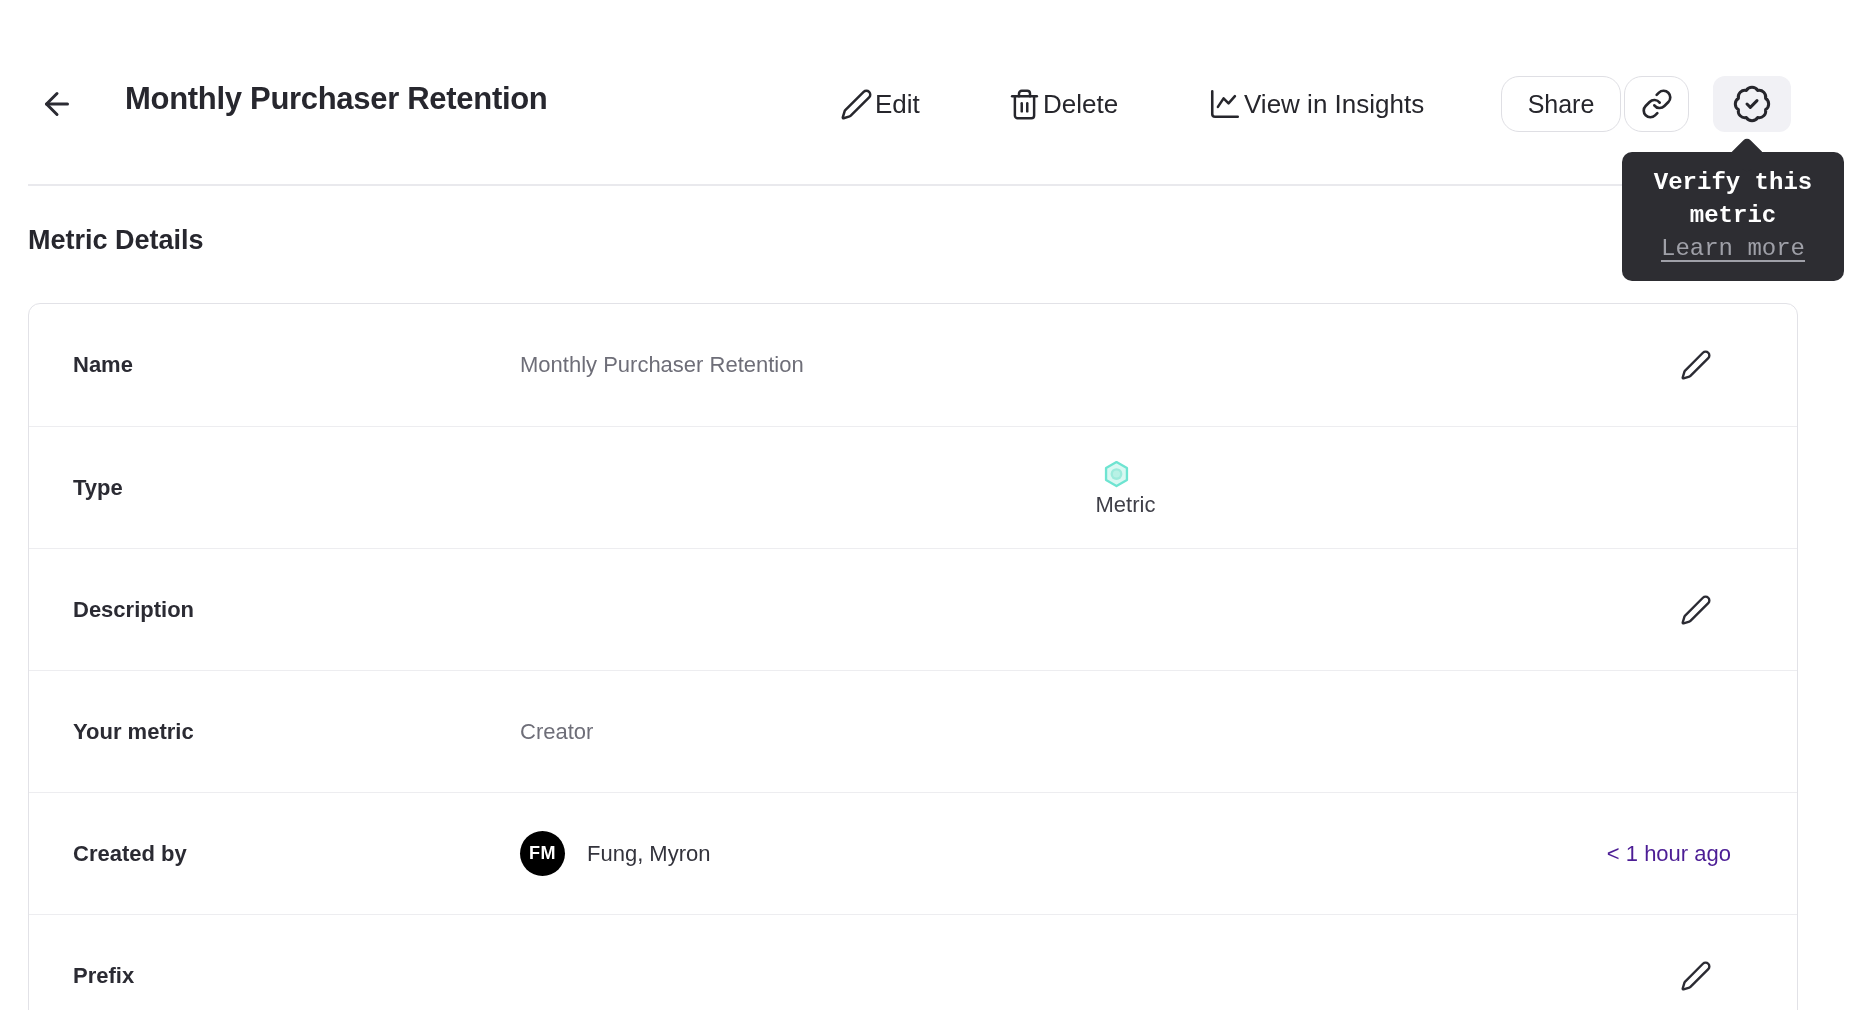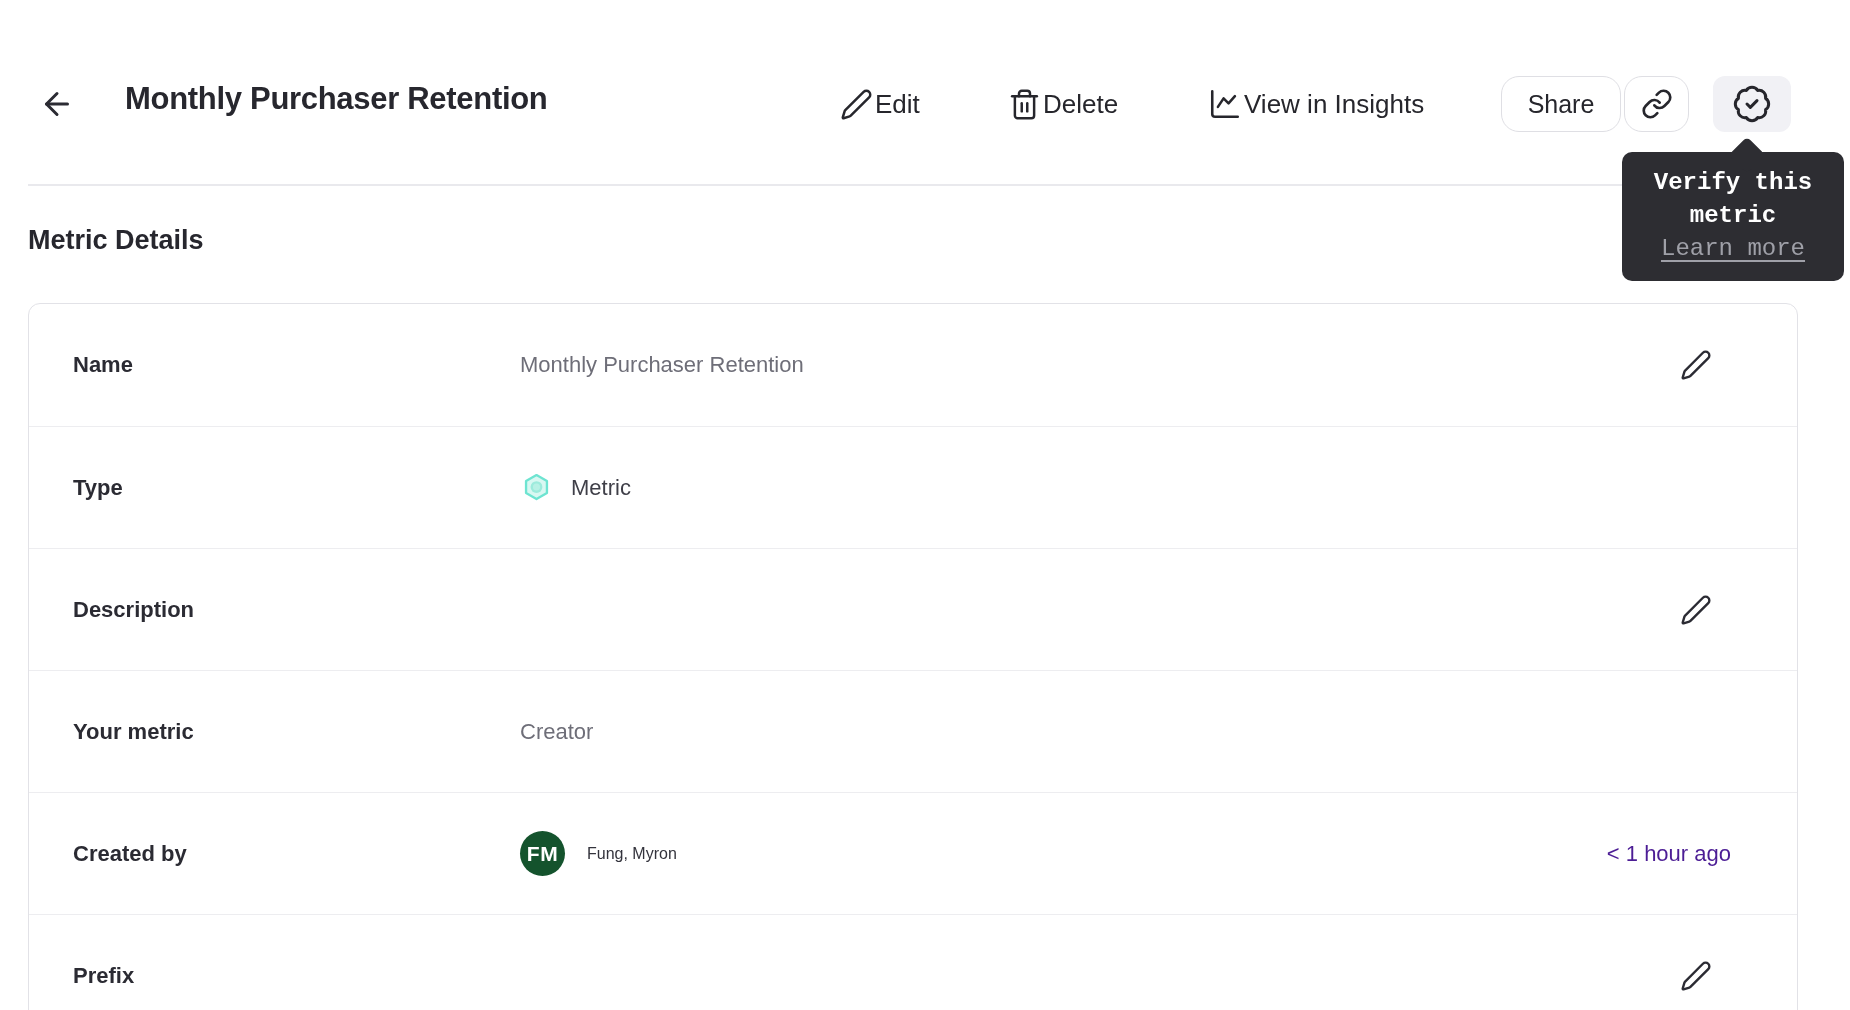--- a/index.html
+++ b/index.html
@@ -73,29 +73,29 @@
     position:absolute; left:28px; top:303px; width:1770px; height:740px;
     background:#ffffff; border:1.5px solid #e2e2e7; border-radius:12px 12px 0 0;
   }
   .row {
     display:flex; align-items:center; height:122px;
     padding:0 66px 0 44px;
   }
   .row + .row { border-top:1.5px solid #ededf0; }
   .row-label { width:447px; flex:none; font-size:22px; font-weight:700; color:#2b2b33; }
   .row-value { flex:1; display:flex; align-items:center; font-size:22px; color:#6e6e78; }
-  .row-value.dark { color:#3f3f48; }
+  .row-value.dark { color:#3f3f48;flex-direction:column; }
   .type-hex { margin-right:18px; }
   .avatar {
-    width:45px; height:45px; border-radius:50%; background:#14532d; flex:none;
-    display:flex; align-items:center; justify-content:center;
-    color:#ffffff; font-size:21px; font-weight:700; letter-spacing:0.5px;
+    width:45px; height:45px; border-radius:50%; background:#000000; flex:none;
+    display:flex; align-items:center; justify-content:center;
+    color:#ffffff; font-size:18px; font-weight:700; letter-spacing:0.5px;
     margin-right:22px;
   }
-  .creator-name { font-size:16px; color:#33333c; }
+  .creator-name { font-size:22px; color:#33333c; }
   .timestamp { font-size:22px; color:#4c1d95; white-space:nowrap; }
   .row-edit-btn {
     background:none; border:none; cursor:pointer; color:#2b2b33;
     width:36px; height:36px; margin-right:17px; flex:none;
     display:flex; align-items:center; justify-content:center;
   }
 </style>
 </head>
 <body>
 

